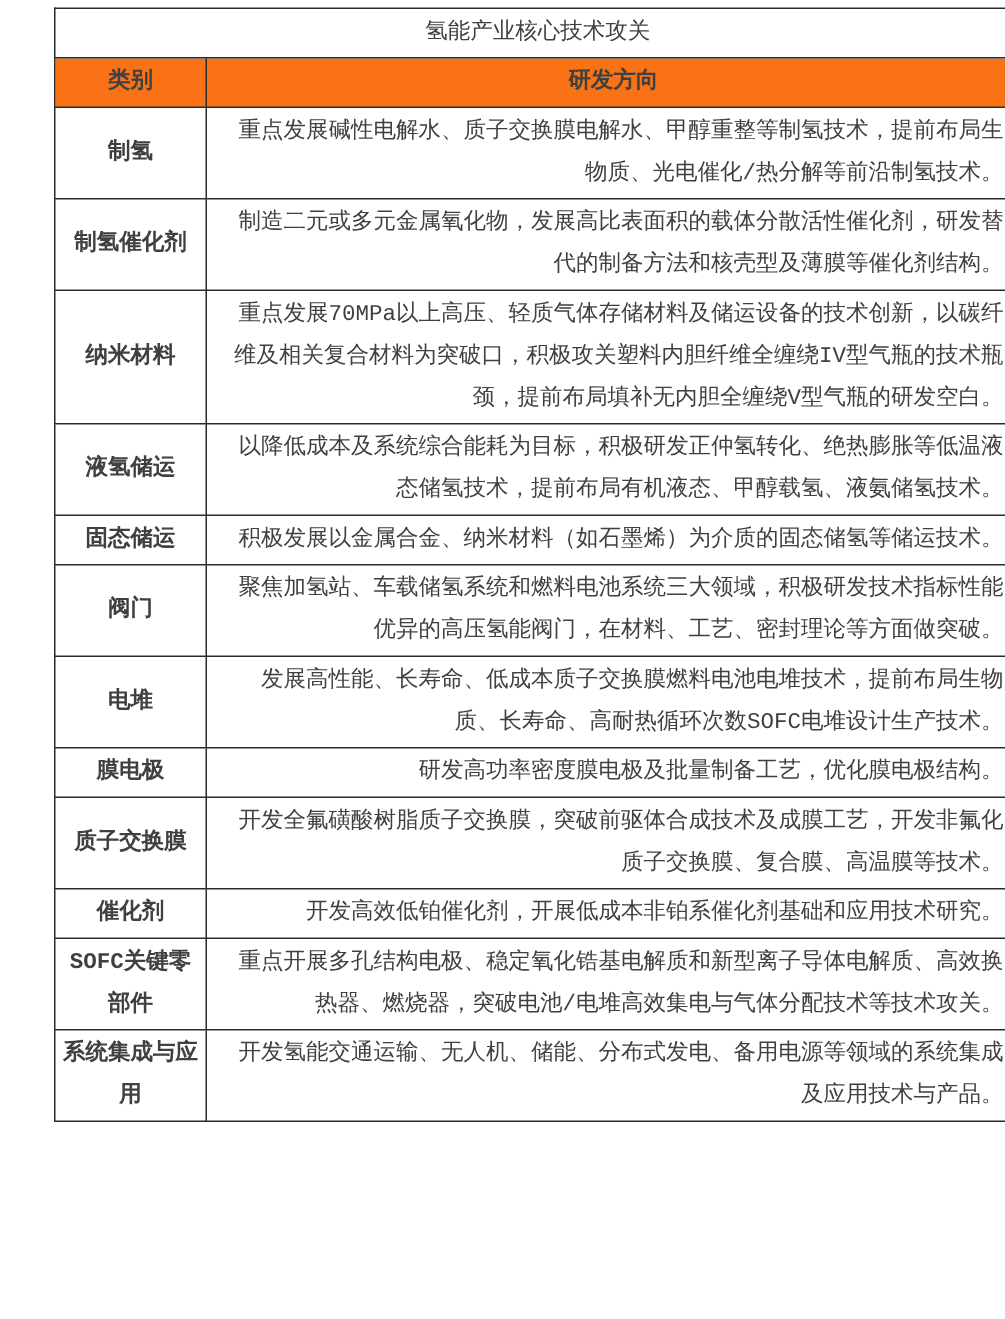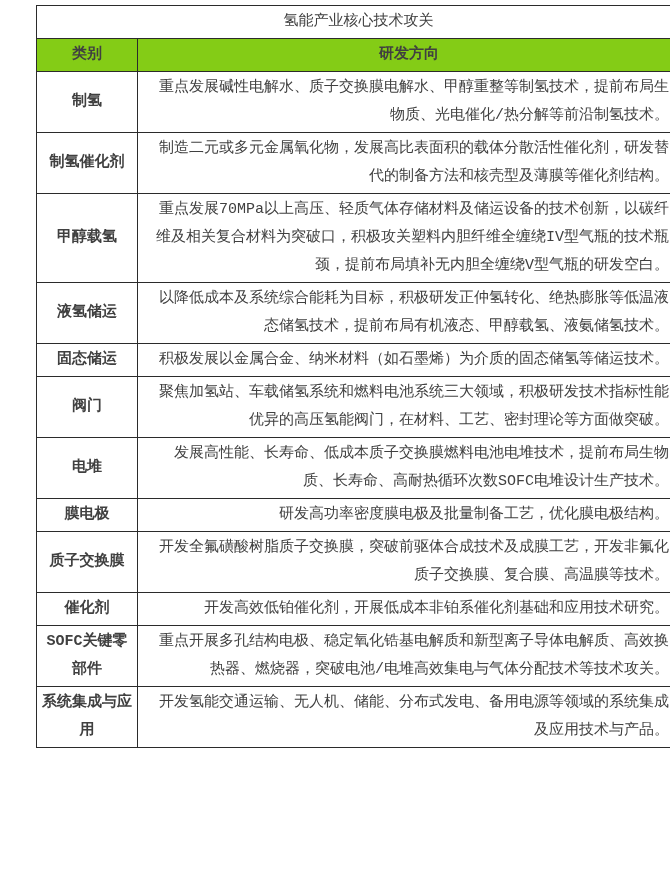--- a/index.html
+++ b/index.html
@@ -28,21 +28,21 @@
     border: 1px solid #2b2b2b;
     vertical-align: middle;
   }
   td.table-title {
     text-align: center;
     font-weight: normal;
     padding: 6px 4px;
     line-height: 20px;
   }
   tr.header-row th {
-    background: #84cc16;
+    background: #f97316;
     font-weight: bold;
     text-align: center;
     padding: 6px 4px;
     line-height: 20px;
   }
   th.cat-cell {
     font-weight: bold;
     padding: 2px 4px;
     line-height: 28px;
   }
@@ -72,21 +72,21 @@
       </tr>
       <tr>
         <th class="cat-cell">制氢</th>
         <td class="dir-cell">重点发展碱性电解水、质子交换膜电解水、甲醇重整等制氢技术，提前布局生物质、光电催化/热分解等前沿制氢技术。</td>
       </tr>
       <tr>
         <th class="cat-cell">制氢催化剂</th>
         <td class="dir-cell">制造二元或多元金属氧化物，发展高比表面积的载体分散活性催化剂，研发替代的制备方法和核壳型及薄膜等催化剂结构。</td>
       </tr>
       <tr>
-        <th class="cat-cell">甲醇载氢</th>
+        <th class="cat-cell">纳米材料</th>
         <td class="dir-cell">重点发展70MPa以上高压、轻质气体存储材料及储运设备的技术创新，以碳纤维及相关复合材料为突破口，积极攻关塑料内胆纤维全缠绕IV型气瓶的技术瓶颈，提前布局填补无内胆全缠绕V型气瓶的研发空白。</td>
       </tr>
       <tr>
         <th class="cat-cell">液氢储运</th>
         <td class="dir-cell">以降低成本及系统综合能耗为目标，积极研发正仲氢转化、绝热膨胀等低温液态储氢技术，提前布局有机液态、甲醇载氢、液氨储氢技术。</td>
       </tr>
       <tr>
         <th class="cat-cell">固态储运</th>
         <td class="dir-cell">积极发展以金属合金、纳米材料（如石墨烯）为介质的固态储氢等储运技术。</td>
       </tr>

